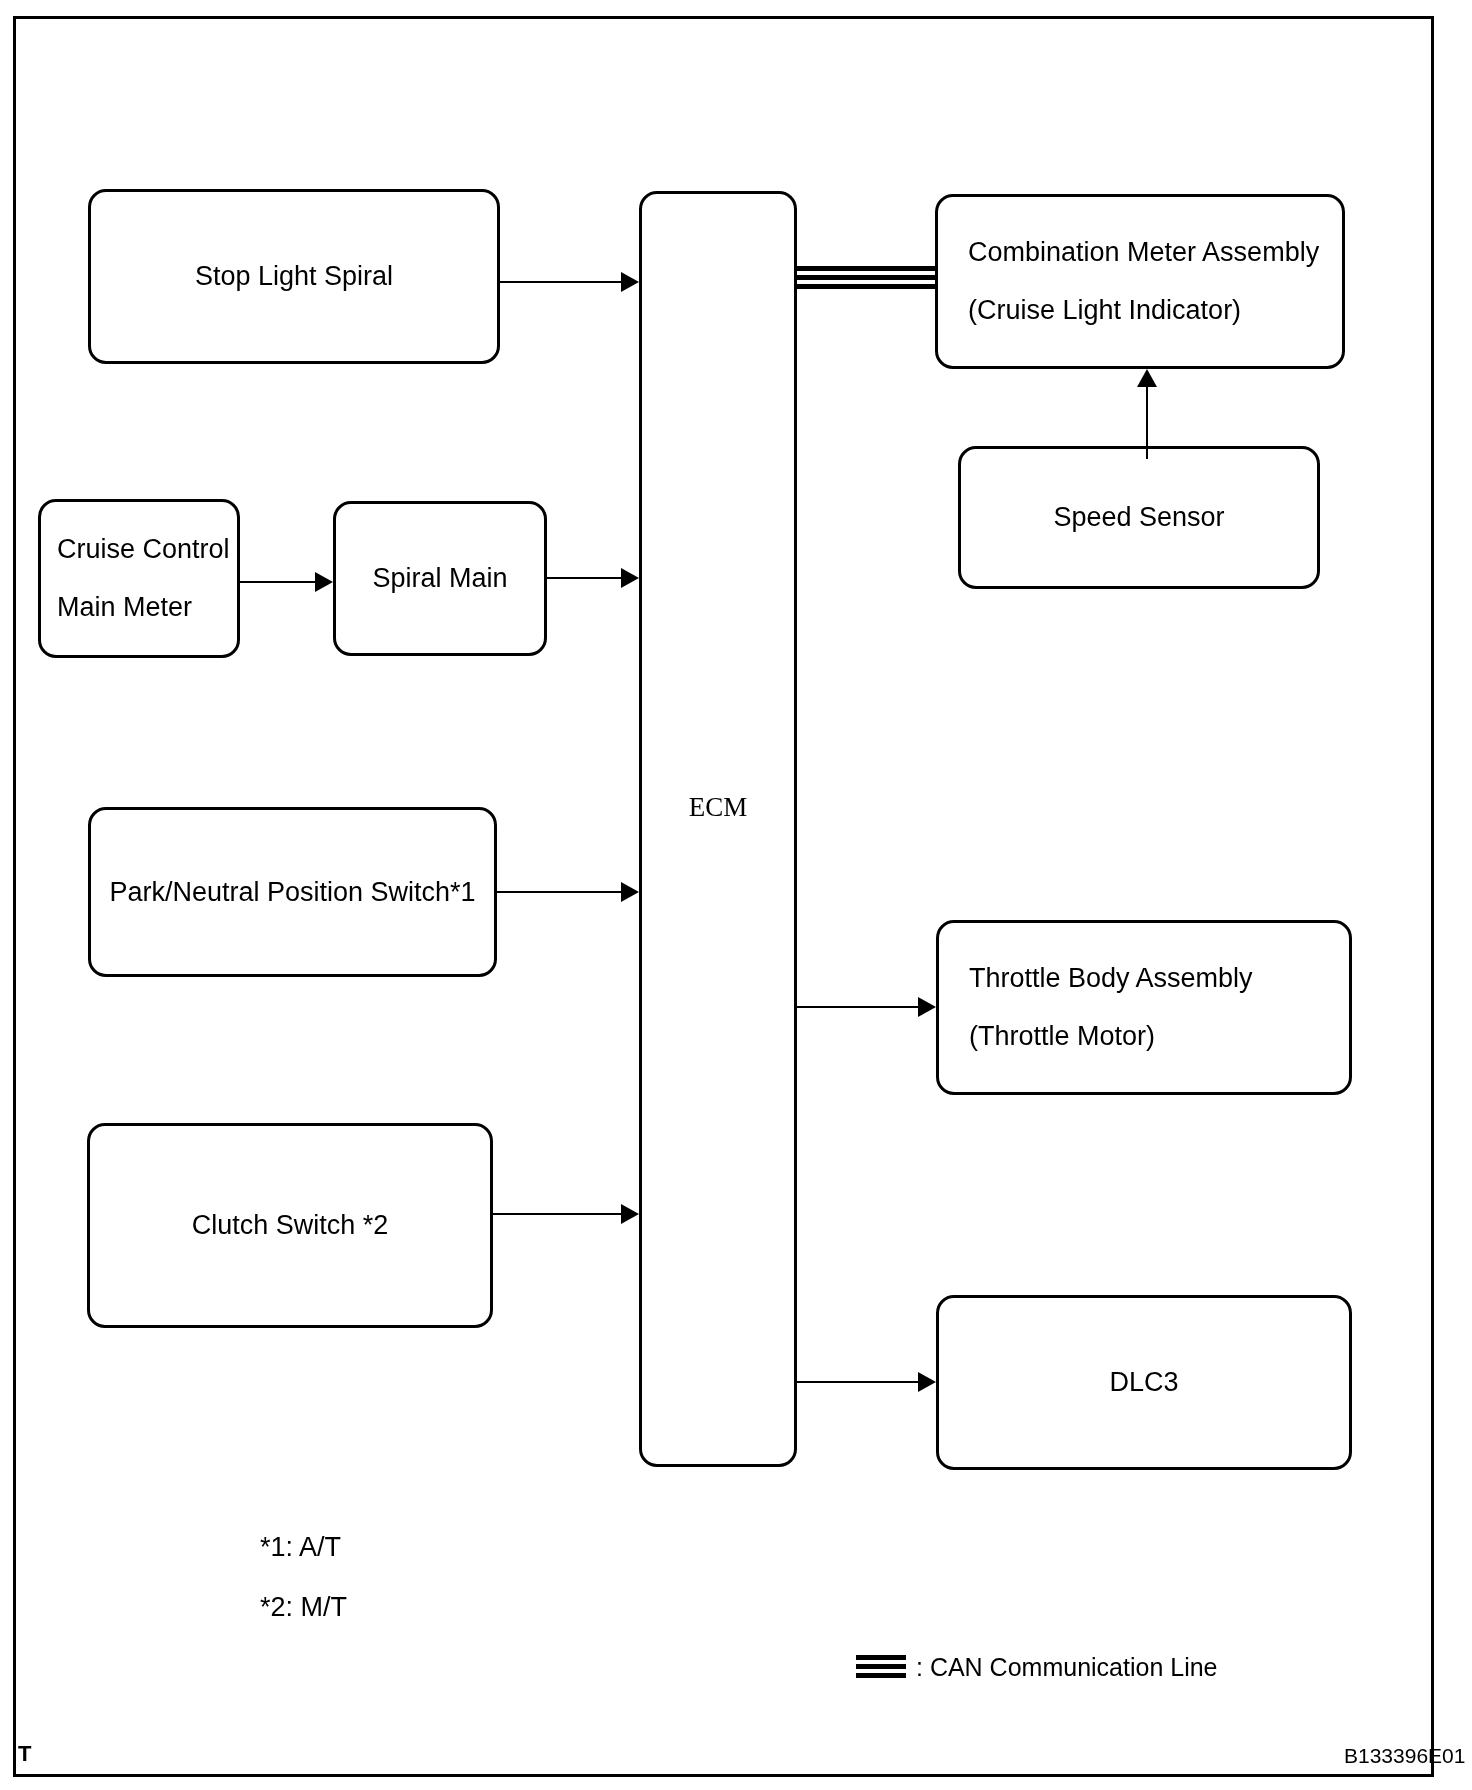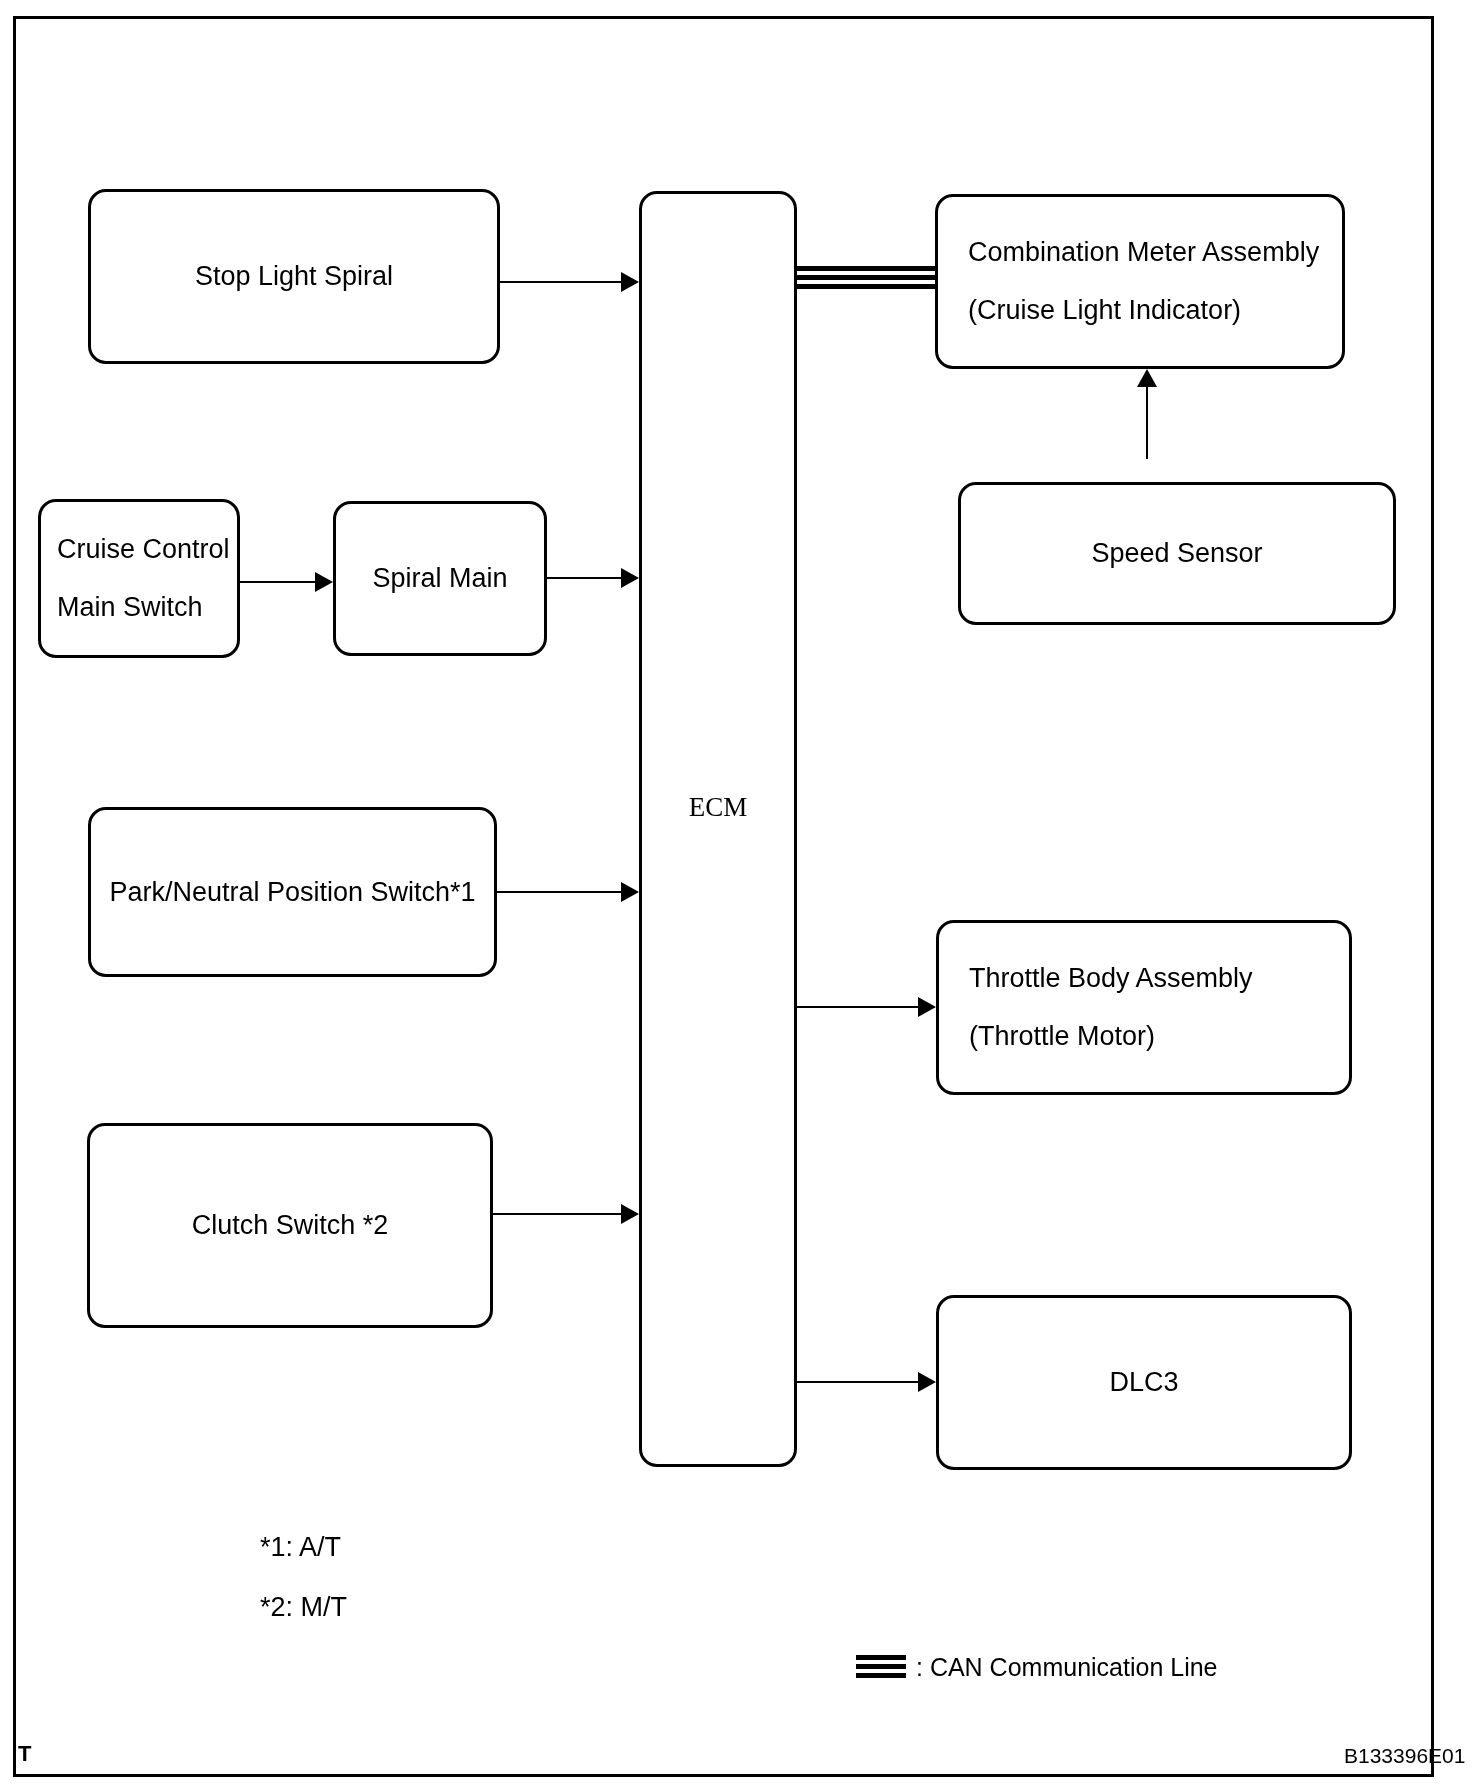--- a/index.html
+++ b/index.html
@@ -46,21 +46,21 @@
 <body>
 
 <div class="frame"></div>
 
 <div class="node" style="left:88px;top:189px;width:412px;height:175px">
   <span class="lbl">Stop Light Spiral</span>
 </div>
 
 <div class="node two-line" style="left:38px;top:499px;width:202px;height:159px;padding-left:16px">
   <span class="lbl">Cruise Control</span>
-  <span class="lbl">Main Switch</span>
+  <span class="lbl">Main Meter</span>
 </div>
 
 <div class="node" style="left:333px;top:501px;width:214px;height:155px">
   <span class="lbl">Spiral Main</span>
 </div>
 
 <div class="node" style="left:88px;top:807px;width:409px;height:170px">
   <span class="lbl">Park/Neutral Position Switch*1</span>
 </div>
 
@@ -70,21 +70,21 @@
 
 <div class="node ecm" style="left:639px;top:191px;width:158px;height:1276px">
   <span class="lbl">ECM</span>
 </div>
 
 <div class="node two-line" style="left:935px;top:194px;width:410px;height:175px">
   <span class="lbl">Combination Meter Assembly</span>
   <span class="lbl">(Cruise Light Indicator)</span>
 </div>
 
-<div class="node" style="left:958px;top:482px;width:438px;height:143px">
+<div class="node" style="left:958px;top:446px;width:362px;height:143px">
   <span class="lbl">Speed Sensor</span>
 </div>
 
 <div class="node two-line" style="left:936px;top:920px;width:416px;height:175px">
   <span class="lbl">Throttle Body Assembly</span>
   <span class="lbl">(Throttle Motor)</span>
 </div>
 
 <div class="node" style="left:936px;top:1295px;width:416px;height:175px">
   <span class="lbl">DLC3</span>

